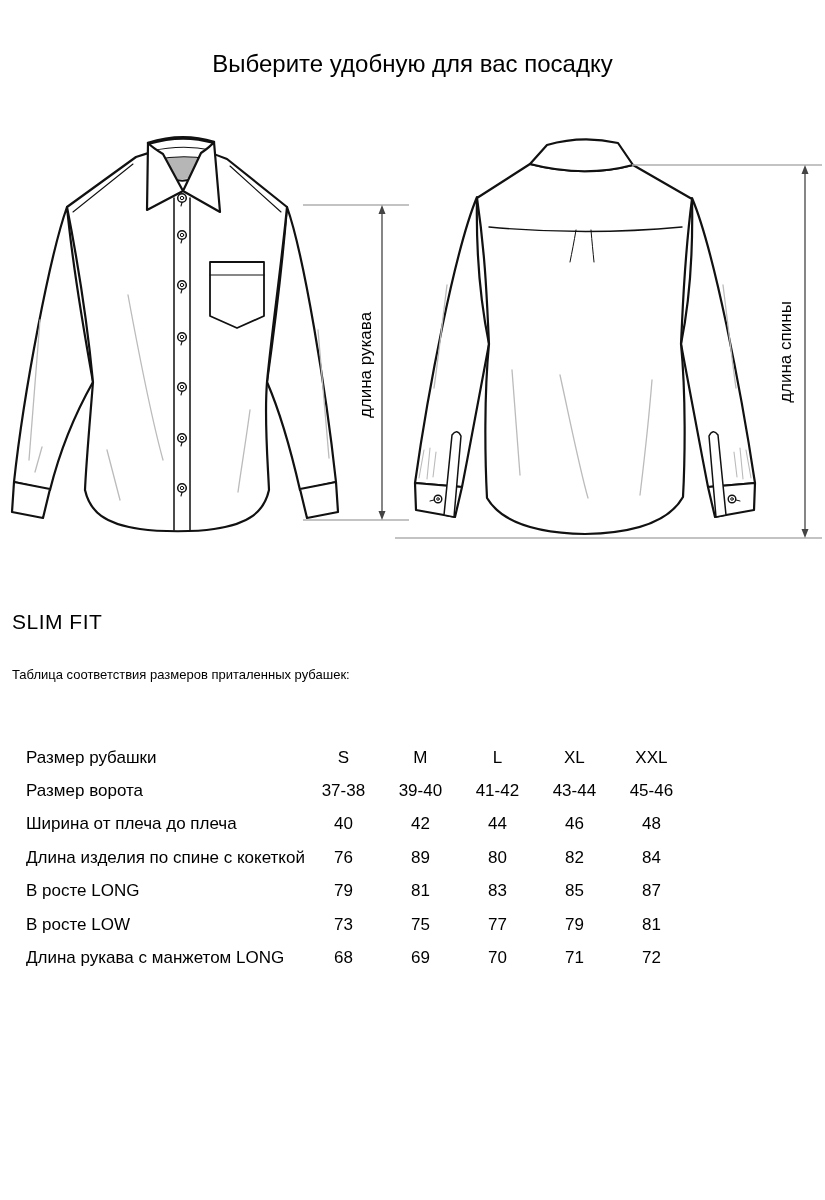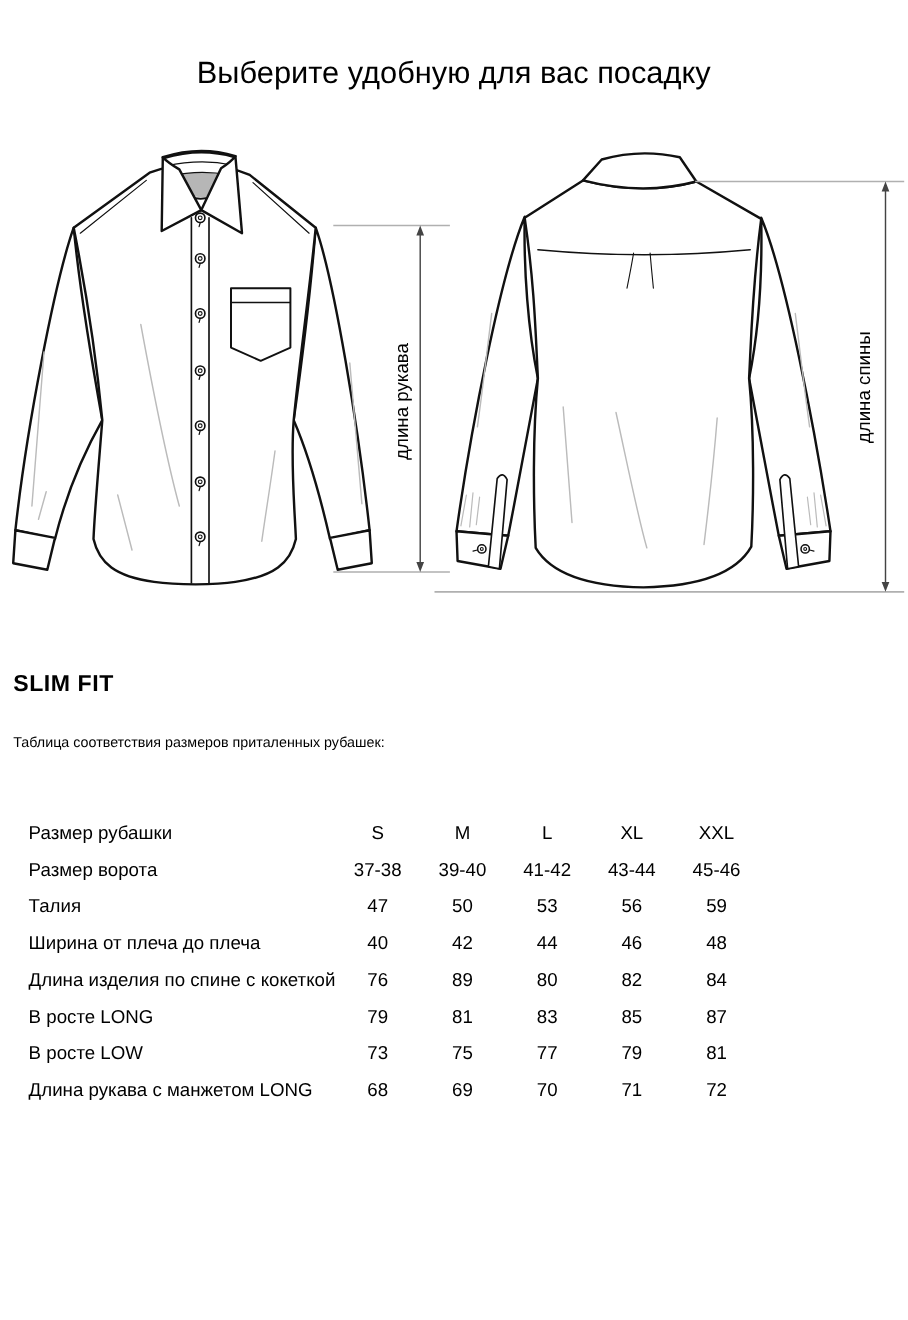--- a/index.html
+++ b/index.html
@@ -2,26 +2,26 @@
 <html><head>
 <meta charset="utf-8">
 <style>
   html,body{margin:0;padding:0;}
   body{
     width:825px;height:1200px;background:#ffffff;color:#000;
     font-family:"Liberation Sans", sans-serif;position:relative;overflow:hidden;
   }
   .title{
     position:absolute;top:50px;left:0;width:825px;margin:0;
-    text-align:center;font-size:28px;font-weight:400;white-space:nowrap;
+    text-align:center;font-size:24px;font-weight:400;white-space:nowrap;
   }
   .diagram{position:absolute;top:120px;left:0;width:825px;height:440px;}
   .fit-heading{
     position:absolute;top:610px;left:12px;margin:0;
-    font-size:21px;font-weight:700;letter-spacing:.5px;white-space:nowrap;
+    font-size:21px;font-weight:400;letter-spacing:.5px;white-space:nowrap;
   }
   .subtitle{
     position:absolute;top:667px;left:12px;font-size:13px;white-space:nowrap;
   }
   table.size-table{
     position:absolute;top:741px;left:26px;border-collapse:collapse;
   }
   .size-table td,.size-table th{
     padding:0;height:33.4px;font-size:17px;font-weight:400;
     text-align:center;vertical-align:middle;white-space:nowrap;
@@ -163,28 +163,20 @@
     <tbody>
         <tr>
           <td class="lbl">Размер ворота</td>
           <td>37-38</td>
           <td>39-40</td>
           <td>41-42</td>
           <td>43-44</td>
           <td>45-46</td>
         </tr>
         <tr>
-          <td class="lbl">Талия</td>
-          <td>47</td>
-          <td>50</td>
-          <td>53</td>
-          <td>56</td>
-          <td>59</td>
-        </tr>
-        <tr>
           <td class="lbl">Ширина от плеча до плеча</td>
           <td>40</td>
           <td>42</td>
           <td>44</td>
           <td>46</td>
           <td>48</td>
         </tr>
         <tr>
           <td class="lbl">Длина изделия по спине с кокеткой</td>
           <td>76</td>

